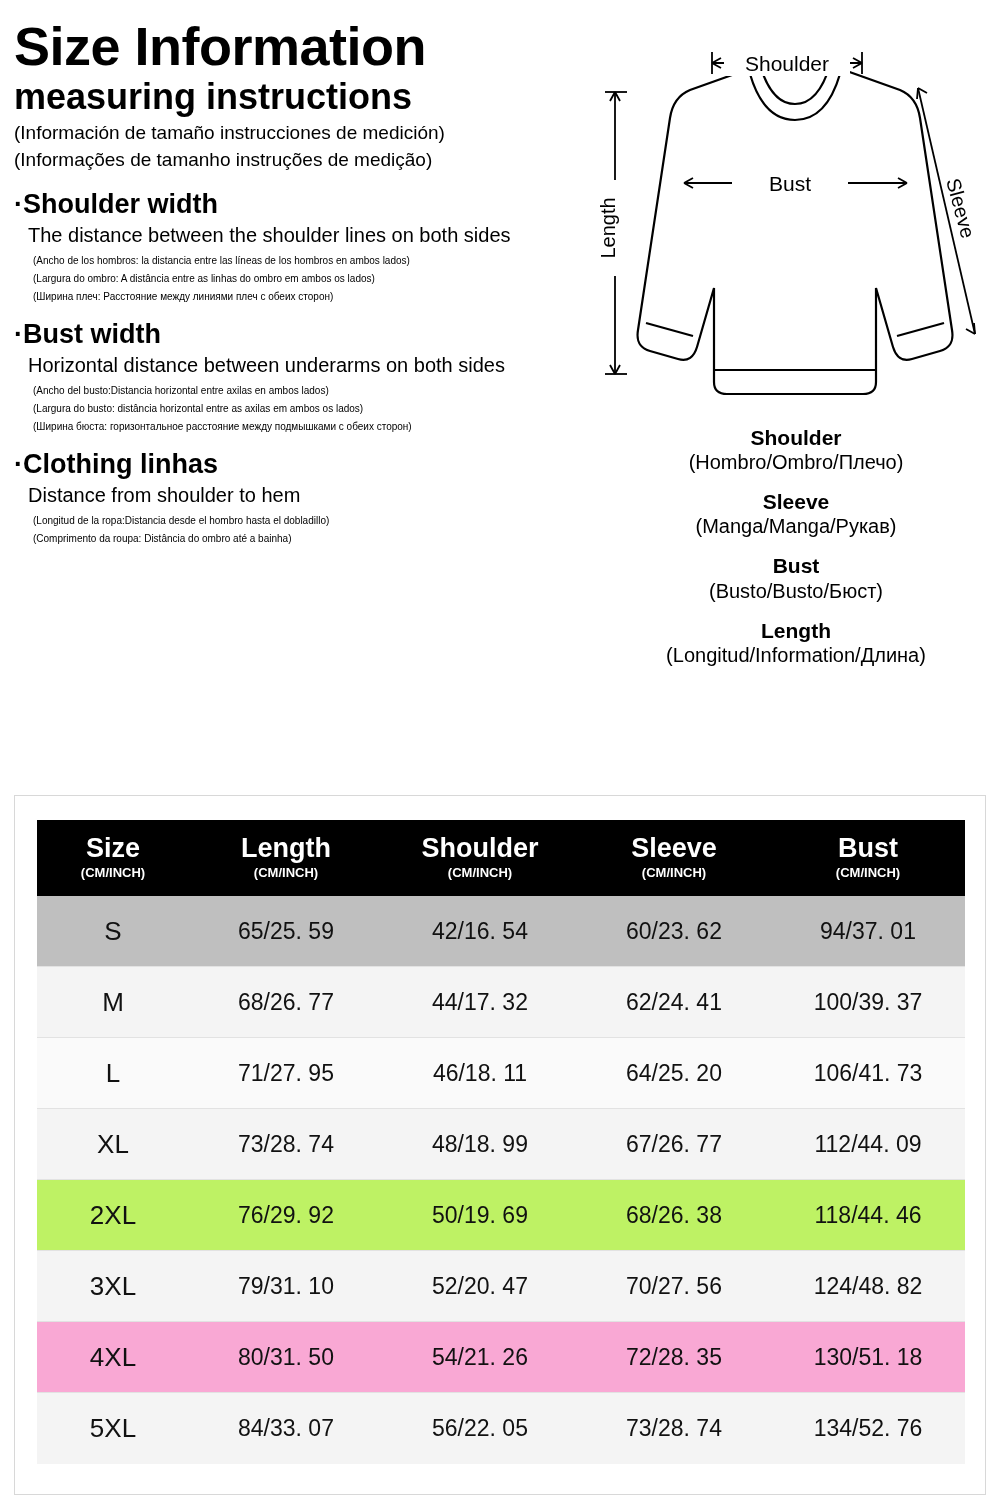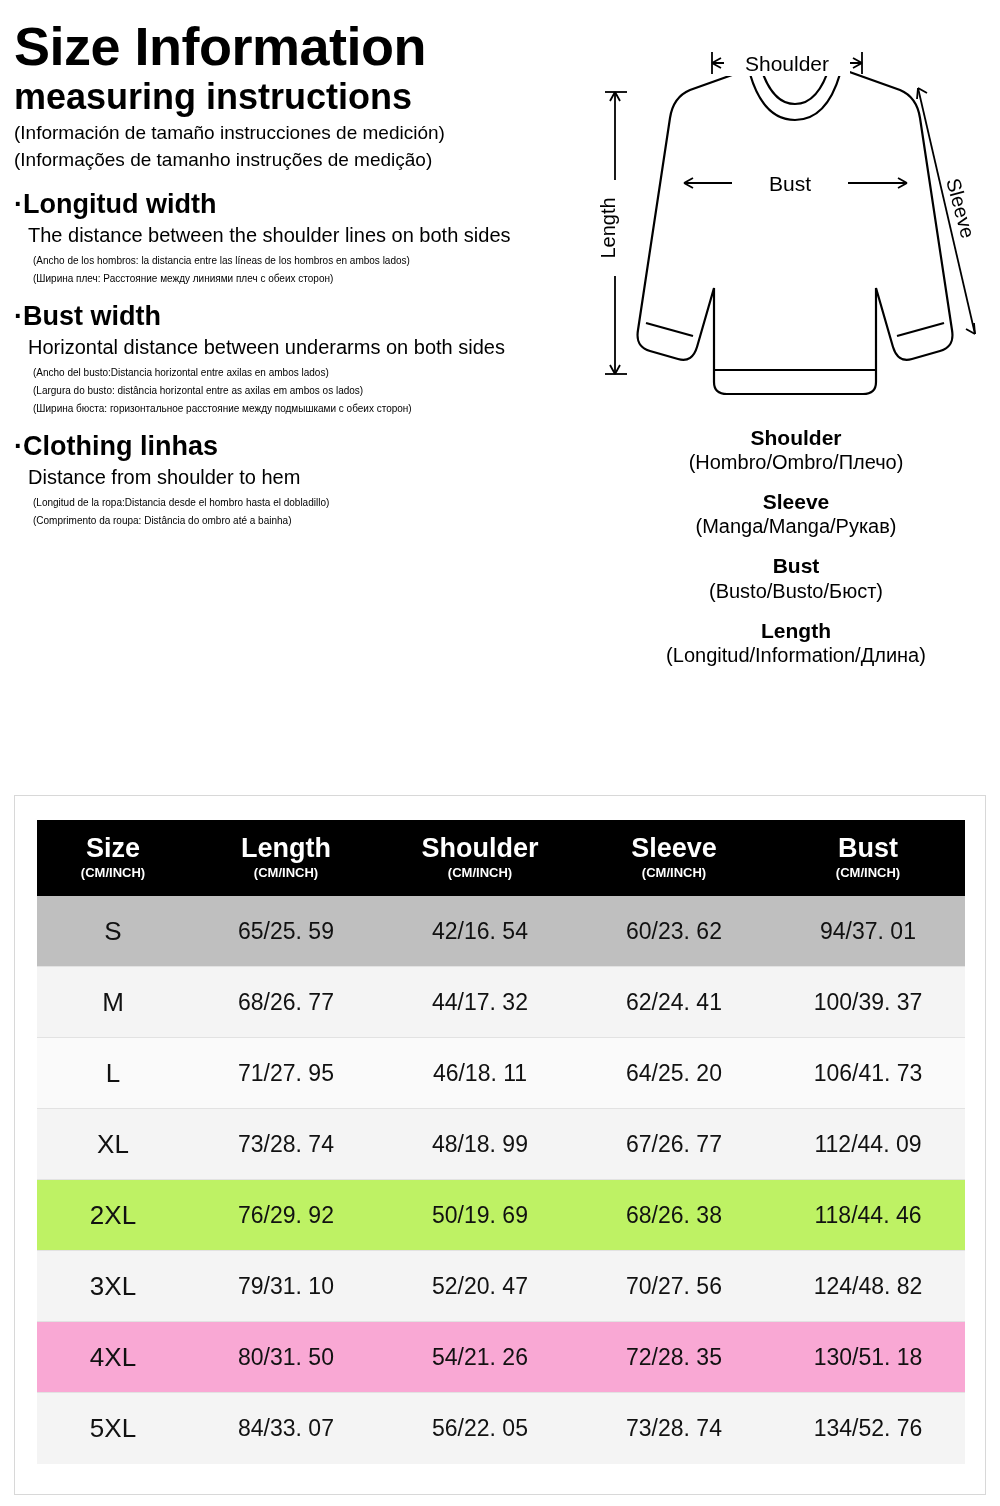--- a/index.html
+++ b/index.html
@@ -101,24 +101,25 @@
   <div class="top">
 
     <div class="left-col">
       <h1 class="title-main">Size Information</h1>
       <h2 class="title-sub">measuring instructions</h2>
       <p class="trans-line">(Información de tamaño instrucciones de medición)</p>
       <p class="trans-line">(Informações de tamanho instruções de medição)</p>
 
       <div class="sec">
         <div class="sec-head">
-          <span class="bullet">·</span><span>Longitud width</span>
+          <span class="bullet">·</span><span>Shoulder width</span>
         </div>
         <div class="sec-desc">The distance between the shoulder lines on both sides</div>
         <div class="sec-trans">(Ancho de los hombros: la distancia entre las líneas de los hombros en ambos lados)</div>
+        <div class="sec-trans">(Largura do ombro: A distância entre as linhas do ombro em ambos os lados)</div>
         <div class="sec-trans">(Ширина плеч: Расстояние между линиями плеч с обеих сторон)</div>
       </div>
 
       <div class="sec">
         <div class="sec-head">
           <span class="bullet">·</span><span>Bust width</span>
         </div>
         <div class="sec-desc">Horizontal distance between underarms on both sides</div>
         <div class="sec-trans">(Ancho del busto:Distancia horizontal entre axilas en ambos lados)</div>
         <div class="sec-trans">(Largura do busto: distância horizontal entre as axilas em ambos os lados)</div>

